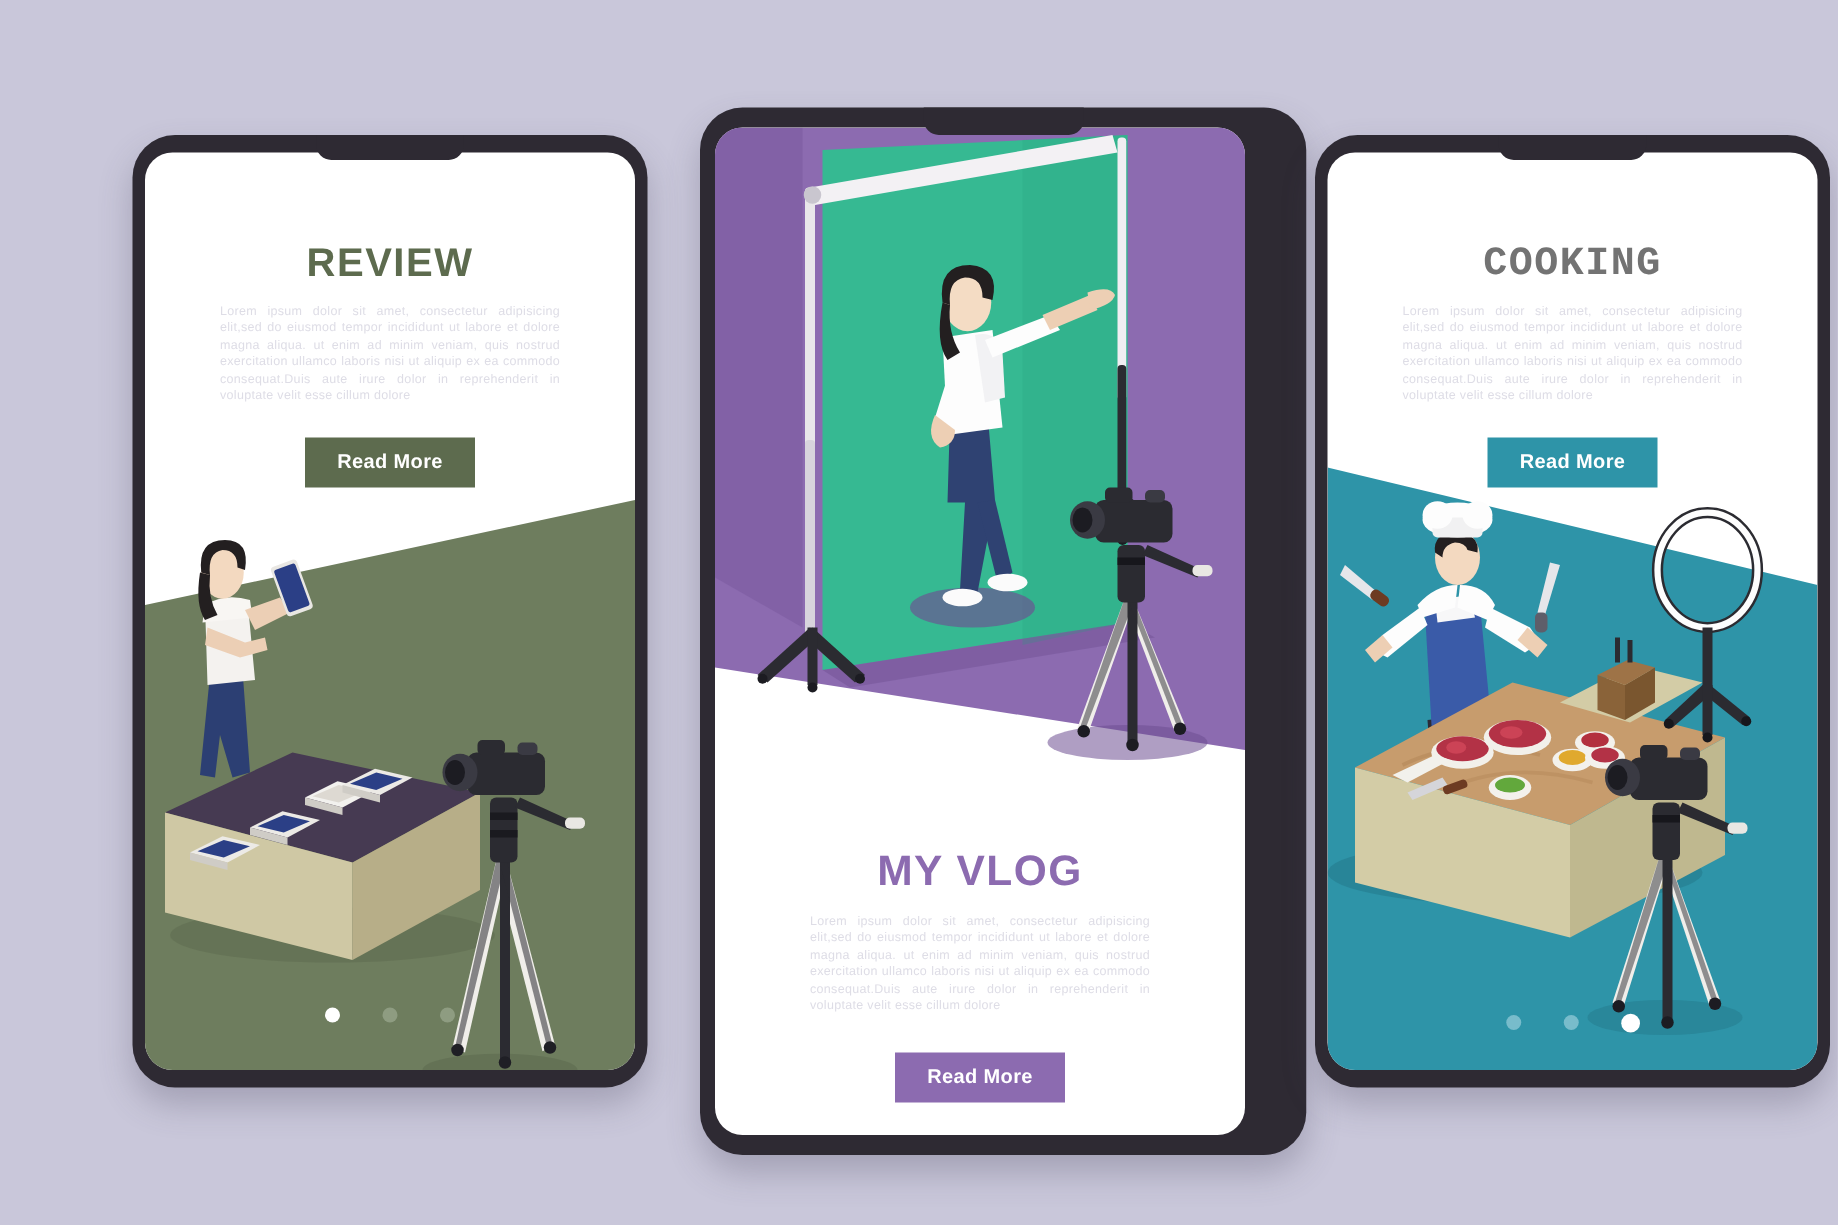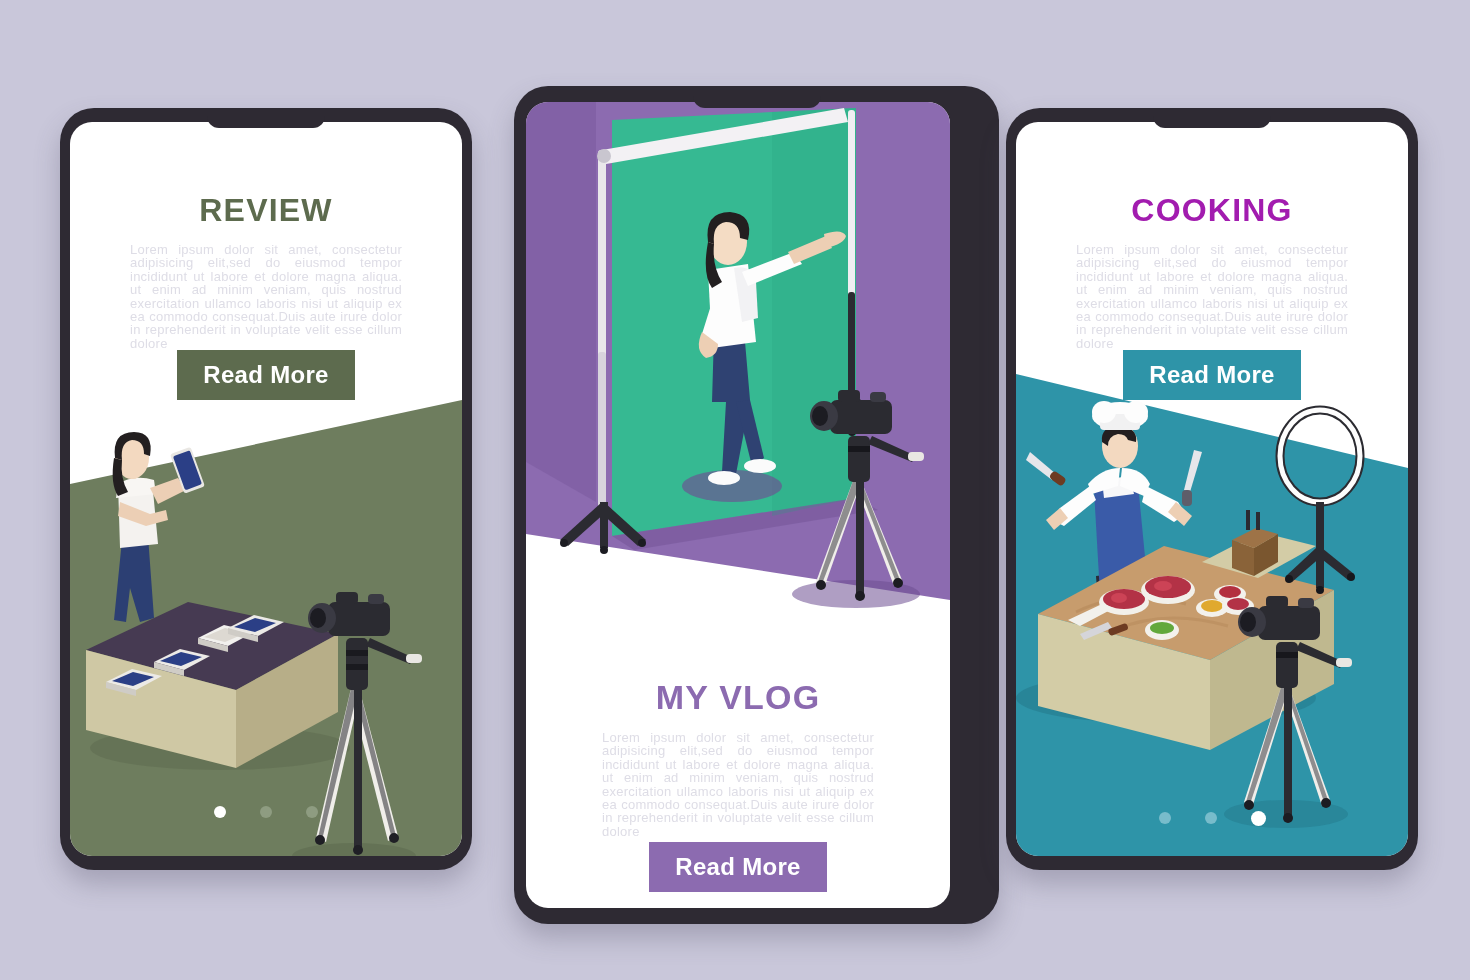--- a/index.html
+++ b/index.html
@@ -11,20 +11,21 @@
     position:relative;
   }
   .stage{position:absolute;inset:0;}
 
   
   .phone{
     position:absolute;
     background:#2e2a33;
     border-radius:34px;
     box-shadow:0 14px 26px rgba(80,75,100,.30);
+    margin-left:46px;
   }
   .screen{
     position:absolute;
     overflow:hidden;
     background:#ffffff;
     border-radius:22px;
   }
   .notch{
     position:absolute;
     top:0;left:50%;
@@ -52,33 +53,33 @@
   .pad{position:absolute;left:0;right:0;z-index:20;}
   .title{
     text-align:center;
     font-weight:bold;
     letter-spacing:1.2px;
     font-size:32px;
   }
   .lorem{
     margin:14px auto 0;
     width:272px;
-    font-size:13px;
+    font-size:10px;
     line-height:13.4px;
     text-align:justify;
     color:#dedde6;
     letter-spacing:.25px;
   }
   .btn{
     display:block;
     margin:0 auto;
     border:none;
     color:#fff;
     font-weight:bold;
-    font-size:24px;
+    font-size:16px;
     letter-spacing:.3px;
     padding:11px 26px;
     cursor:pointer;
     font-family:"Liberation Sans", sans-serif;
   }
   .dots{
     position:absolute;
     left:0;right:0;
     display:flex;
     justify-content:center;
@@ -429,21 +430,21 @@
           <rect x="98" y="74" width="16" height="9" rx="4" fill="#e9e7e3"></rect>
           <rect x="20" y="22" width="62" height="34" rx="7" fill="#2b2b31"></rect>
           <rect x="28" y="12" width="22" height="12" rx="4" fill="#2b2b31"></rect>
           <ellipse cx="14" cy="38" rx="14" ry="15" fill="#3a3a43"></ellipse>
           <ellipse cx="10" cy="38" rx="8" ry="10" fill="#1c1c22"></ellipse>
           <rect x="60" y="14" width="16" height="10" rx="4" fill="#3a3a43"></rect>
         </g>
       </svg>
 
       <div class="pad" style="top:70px;">
-        <div class="title" style="color:#a21caf;">COOKING</div>
+        <div class="title" style="color:#737373;font-family:Liberation Mono, monospace;">COOKING</div>
         <div class="lorem">Lorem ipsum dolor sit amet, consectetur adipisicing elit,sed do eiusmod tempor incididunt ut labore et dolore magna aliqua. ut enim ad minim veniam, quis nostrud exercitation ullamco laboris nisi ut aliquip ex ea commodo consequat.Duis aute irure dolor in reprehenderit in voluptate velit esse cillum dolore</div>
       </div>
       <div class="pad" style="top:228px;">
         <button class="btn" style="background:#2e94a8;">Read More</button>
       </div>
 
       <div class="dots" style="top:690px;">
         <span class="dot" style="background:#78bccb;"></span>
         <span class="dot" style="background:#78bccb;"></span>
         <span class="dot" style="background:#ffffff;width:15px;height:15px;margin-top:-1.5px;"></span>

